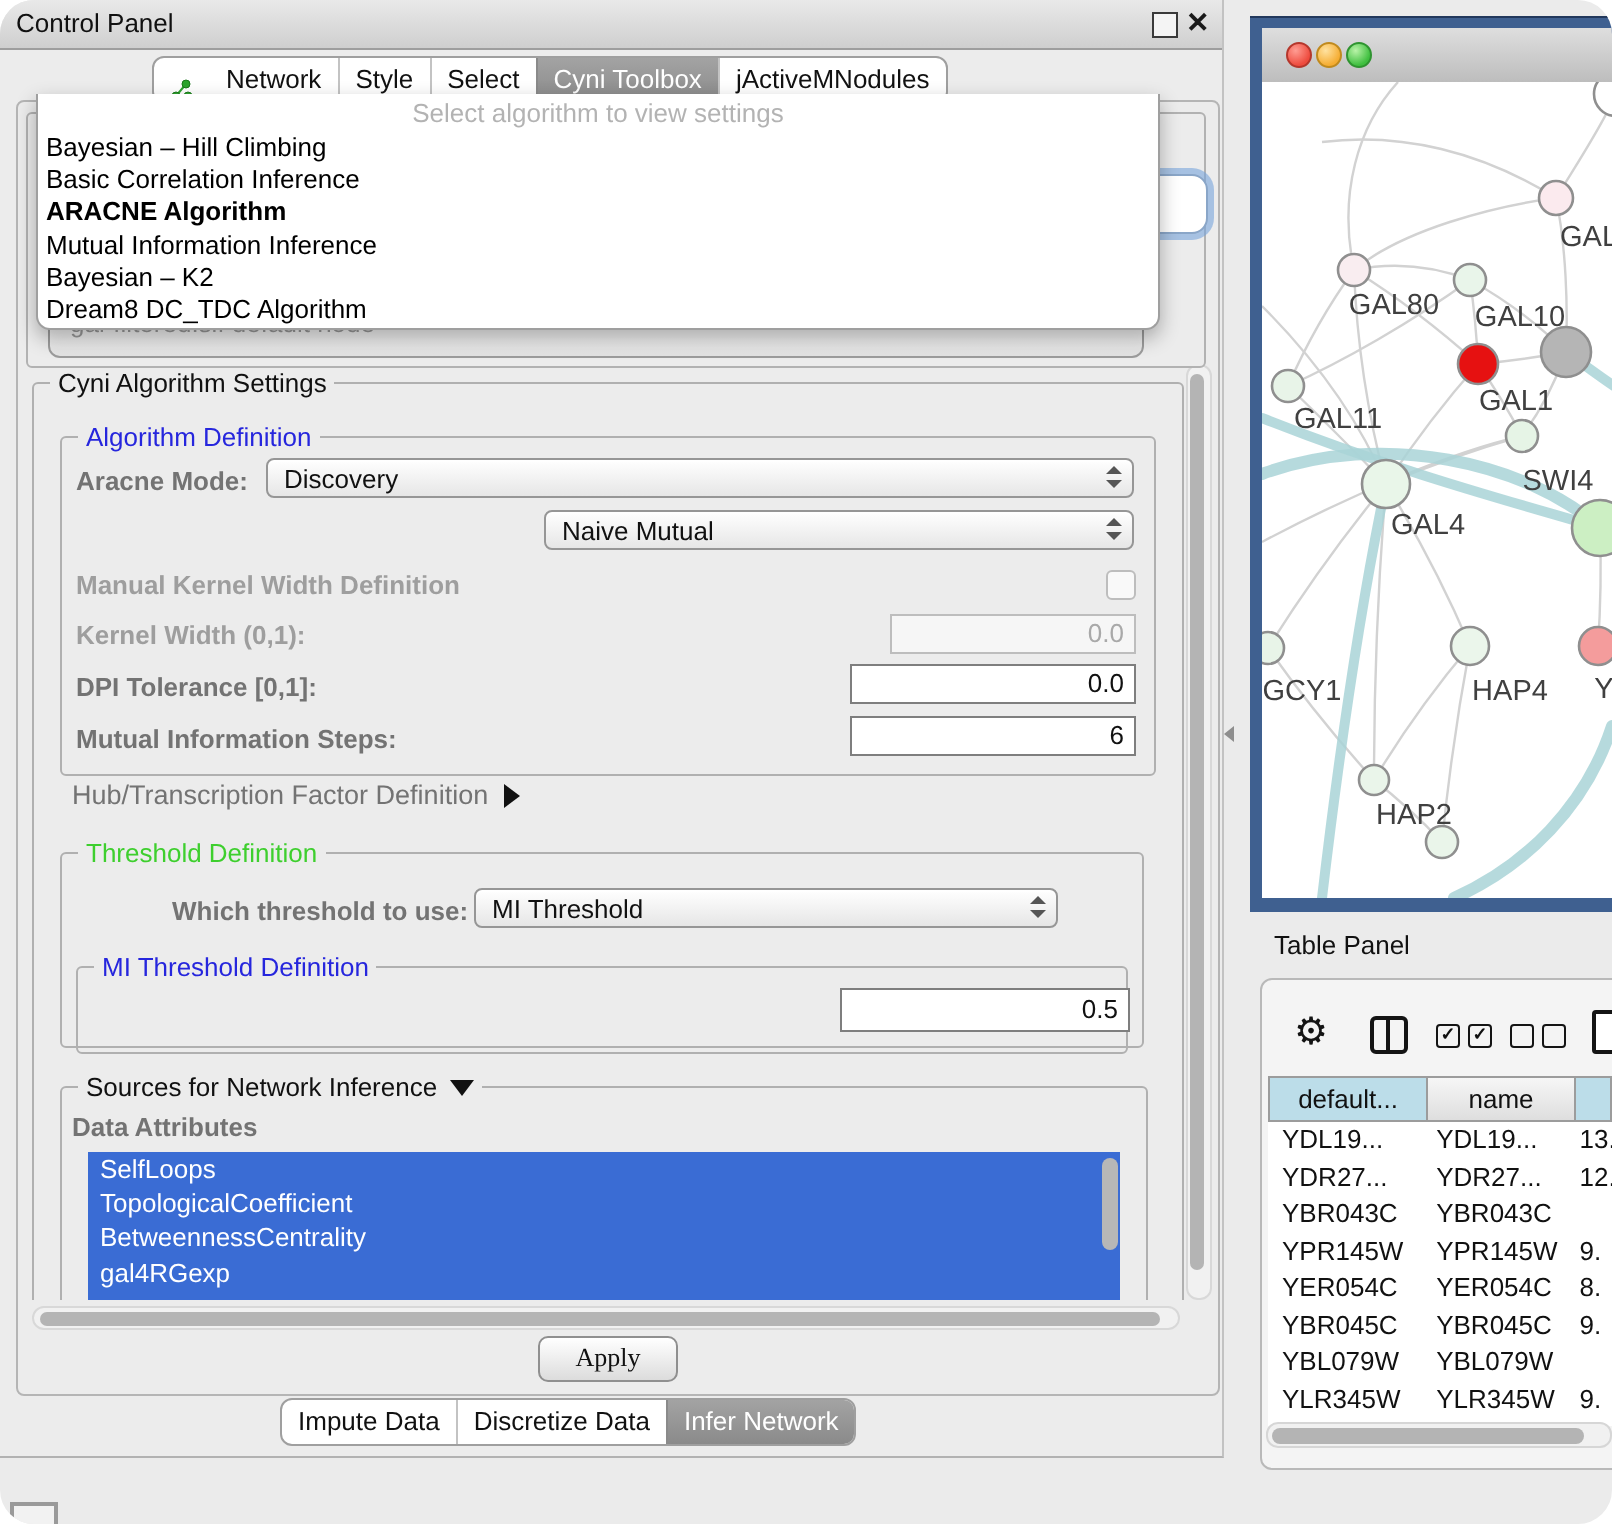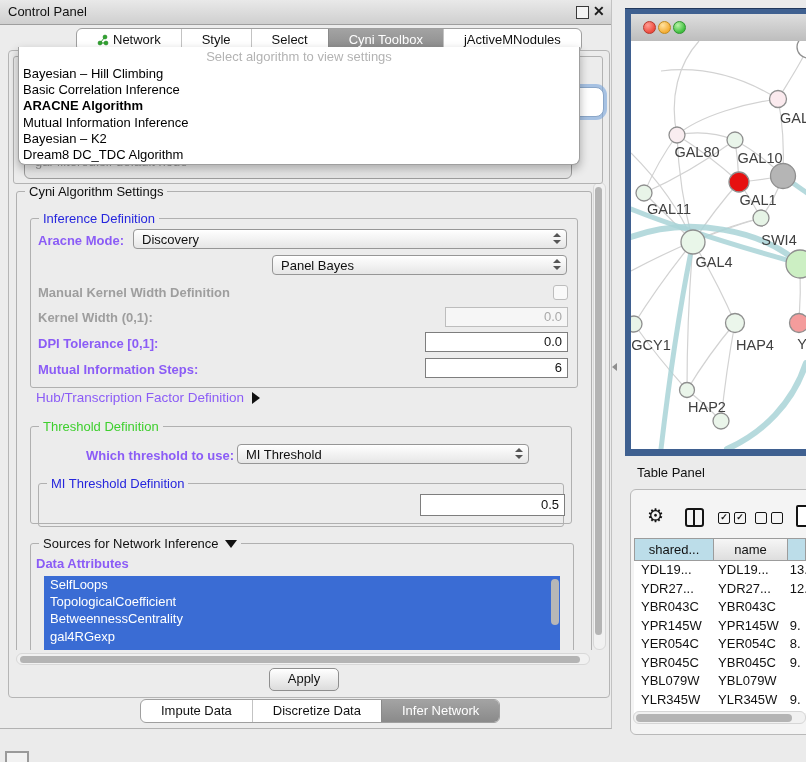--- a/index.html
+++ b/index.html
@@ -1,48 +1,48 @@
 <!DOCTYPE html>
 <html><head>
 <meta charset="utf-8">
 <style>
   html,body{margin:0;padding:0;}
   #screen{position:relative;width:806px;height:762px;background:#ebebeb;overflow:hidden;
-          font-family:"Liberation Sans",sans-serif;-webkit-font-smoothing:antialiased;color:#111;}
+          font-family:"Liberation Sans",sans-serif;-webkit-font-smoothing:antialiased;color:#111;border-radius:17px;}
   .abs{position:absolute;}
   
   #cp-window{left:0;top:8;width:611px;height:728px;background:#ececec;border-right:1px solid #c2c2c2;border-bottom:1px solid #b2b2b2;}
   #cp-titlebar{left:0;top:0;width:100%;height:24px;background:linear-gradient(#e9e9e9,#cfcfcf);border-bottom:1px solid #9e9e9e;}
   #cp-title{left:8px;top:4px;font-size:13px;color:#101010;}
   .float-btn{left:576px;top:6px;width:11px;height:11px;border:1.5px solid #3a3a3a;background:#f4f4f4;}
   .close-btn{left:593px;top:3px;font-size:14px;font-weight:bold;color:#1a1a1a;}
   
   .seg-bar{display:flex;height:22px;background:#fff;border:1px solid #9f9f9f;border-radius:6px;overflow:hidden;}
-  .seg{font-size:13px;line-height:22px;padding:0 20px;border-left:1px solid #c3c3c3;white-space:nowrap;display:flex;align-items:center;gap:4px;}
+  .seg{font-size:13px;line-height:22px;padding:0 8px;border-left:1px solid #c3c3c3;white-space:nowrap;display:flex;align-items:flex-end;gap:16px;}
   .seg:first-child{border-left:none;}
   .seg.selected{background:linear-gradient(#a3a3a3,#8a8a8a);color:#fff;border-left-color:#8a8a8a;}
   #cp-tabs{left:76px;top:28px;}
   #cp-bottom-tabs{left:140px;top:699px;}
   
   #inference-box{left:13px;top:56px;width:588px;height:126px;border:1px solid #b2b2b2;border-radius:3px;background:#ececec;z-index:1;}
   #focus-combo-fragment{left:556px;top:87px;width:46px;height:28px;background:#fff;border:1px solid #8aa6c8;border-radius:8px;box-shadow:0 0 0 3px rgba(120,165,220,.6);z-index:2;}
   #inference-combo{left:24px;top:159px;width:546px;height:18px;border:1px solid #9c9c9c;border-radius:0 0 6px 6px;background:linear-gradient(#fafafa,#e2e2e2);overflow:hidden;z-index:3;}
   #inference-combo span{display:block;margin-top:-6px;padding-left:10px;font-size:13px;color:#9a9a9a;}
   
   #algo-overlay{left:18px;top:47px;width:560px;height:117px;background:#fff;border:1px solid #9f9f9f;border-top:none;border-radius:0 0 7px 7px;box-shadow:0 4px 10px rgba(0,0,0,.3);z-index:10;}
   #algo-placeholder{height:17px;text-align:center;font-size:13px;color:#b3b3b3;padding-top:2px;}
   .opt{font-size:13px;line-height:16.2px;padding-left:4px;color:#000;}
   .opt.bold{font-weight:700;}
   
   #settings-viewport{left:14px;top:182px;width:578px;height:468px;overflow:hidden;z-index:4;}
   .groupbox{position:absolute;border:1px solid #b0b0b0;border-radius:3px;}
   .gb-label{position:absolute;top:-8px;left:8px;background:#ececec;padding:0 4px;font-size:13px;color:#111;white-space:nowrap;}
   .gb-label.blue{color:#2626dd;}
   .gb-label.green{color:#3ecf2e;}
-  .flabel{position:absolute;font-size:13px;font-weight:700;color:#8b5cf6;white-space:nowrap;}
+  .flabel{position:absolute;font-size:13px;font-weight:700;color:#737373;white-space:nowrap;}
   .flabel.disabled{color:#9e9e9e;}
   .combo{position:absolute;height:20px;border:1px solid #969696;border-radius:4px;background:linear-gradient(#ffffff,#e6e6e6);box-shadow:inset 0 1px 0 #fff;font-size:13px;line-height:19px;padding-left:8px;box-sizing:border-box;}
   .combo-arrows{position:absolute;right:6px;top:3px;width:7px;}
   .combo-arrows i{display:block;width:0;height:0;border-left:4px solid transparent;border-right:4px solid transparent;}
   .combo-arrows i.up{border-bottom:4px solid #555;margin-bottom:3px;}
   .combo-arrows i.down{border-top:4px solid #555;}
   .tfield{position:absolute;border:1px solid #7e7e7e;background:#fff;font-size:13px;line-height:18px;text-align:right;padding-right:5px;box-sizing:border-box;height:20px;}
   .tfield.disabled{border-color:#bdbdbd;background:#f6f6f6;color:#a9a9a9;}
   .cbox{position:absolute;width:13px;height:13px;border:1px solid #bdbdbd;border-radius:3px;background:#f9f9f9;}
   .tri-right{display:inline-block;width:0;height:0;border-top:6px solid transparent;border-bottom:6px solid transparent;border-left:8px solid #111;margin-left:8px;vertical-align:-2px;}
@@ -50,21 +50,21 @@
   #attr-list{position:absolute;left:30px;top:394px;width:516px;height:74px;background:#3a6cd4;overflow:hidden;}
   .attr-item{font-size:13px;line-height:17.2px;color:#fff;padding-left:6px;}
   #attr-scroll{position:absolute;left:537px;top:397px;width:8px;height:46px;background:#b7b7b7;border-radius:4px;}
   
   .sb-track-v{background:#f1f1f1;border:1px solid #d8d8d8;border-radius:6px;}
   .sb-thumb{position:absolute;background:#b4b4b4;border-radius:5px;}
   #cp-vscroll{left:593px;top:182px;width:11px;height:466px;}
   #cp-hscroll{left:16px;top:653px;width:574px;height:12px;background:#f1f1f1;border:1px solid #d8d8d8;border-radius:6px;box-sizing:border-box;}
   
   #cp-outer{left:8px;top:50px;width:600px;height:646px;border:1px solid #b5b5b5;border-radius:4px;}
-  .button{position:absolute;border:1px solid #8f8f8f;border-radius:5px;background:linear-gradient(#ffffff,#dcdcdc);font-size:13px;text-align:center;}
+  .button{position:absolute;border:1px solid #8f8f8f;border-radius:5px;background:linear-gradient(#ffffff,#dcdcdc);font-size:13px;text-align:center;font-family:Liberation Serif, serif;}
   
   #splitter-arrow{left:612px;top:363px;width:0;height:0;border-top:4px solid transparent;border-bottom:4px solid transparent;border-right:5px solid #8e8e8e;}
   #cp-corner-box{left:5px;top:751px;width:20px;height:14px;border:2px solid #9a9a9a;background:#f2f2f2;}
   
   #net-frame{left:625px;top:8px;width:181px;height:447px;background:#3f6090;border-top:1px solid #22385c;}
   #net-titlebar{left:6px;top:5px;width:175px;height:27px;background:linear-gradient(#dedede,#bdbdbd);border-bottom:1px solid #8f8f8f;}
   .tl{position:absolute;top:7px;width:13px;height:13px;border-radius:50%;}
   #tl-red{left:12px;background:radial-gradient(circle at 35% 30%,#ff9d93,#ee4b3e 70%);border:1px solid #b5372c;box-sizing:border-box;}
   #tl-yellow{left:27px;background:radial-gradient(circle at 35% 30%,#ffe2a0,#f5ad33 70%);border:1px solid #c08a1e;box-sizing:border-box;}
   #tl-green{left:42px;background:radial-gradient(circle at 35% 30%,#b9f3a8,#3fbf3f 70%);border:1px solid #2f9430;box-sizing:border-box;}
@@ -148,32 +148,32 @@
           <div class="opt">Dream8 DC_TDC Algorithm</div>
         </div>
     </div>
 
     <div class="abs" id="settings-viewport">
       <div class="groupbox" style="left:2px;top:9px;width:574px;height:780px;">
         <span class="gb-label">Cyni Algorithm Settings</span>
       </div>
 
       <div class="groupbox" style="left:16px;top:36px;width:546px;height:168px;">
-        <span class="gb-label blue">Inference Definition</span>
+        <span class="gb-label blue">Algorithm Definition</span>
       </div>
       <span class="flabel" style="left:24px;top:51px;">Aracne Mode:</span>
       <div class="combo" style="left:119px;top:47px;width:434px;">
         <span>Discovery</span>
         <span class="combo-arrows">
             <i class="up"></i>
             <i class="down"></i>
           </span>
       </div>
       <div class="combo" style="left:258px;top:73px;width:295px;">
-        <span>Panel Bayes</span>
+        <span>Naive Mutual</span>
         <span class="combo-arrows">
             <i class="up"></i>
             <i class="down"></i>
           </span>
       </div>
       <span class="flabel disabled" style="left:24px;top:103px;">Manual Kernel Width Definition</span>
       <span class="cbox" style="left:539px;top:103px;"></span>
       <span class="flabel disabled" style="left:24px;top:128px;">Kernel Width (0,1):</span>
       <div class="tfield disabled" style="left:431px;top:125px;width:123px;">0.0</div>
       <span class="flabel" style="left:24px;top:154px;">DPI Tolerance [0,1]:</span>
@@ -318,21 +318,21 @@
     <span class="ck">✓</span>
       <span class="ck">✓</span>
   </span>
   <span class="abs ckpair" id="unchecked-pair">
     <span class="ck"></span>
       <span class="ck"></span>
   </span>
   <span class="abs" id="page-icon"></span>
 
   <div class="abs" id="tp-header">
-    <div class="hcell first blue" style="width:80px;">shared...</div>
+    <div class="hcell first blue" style="width:80px;">default...</div>
     <div class="hcell gray" style="width:74px;">name</div>
     <div class="hcell blue" style="flex:1;"></div>
   </div>
   <div class="abs" id="tp-body">
       <div class="trow">
         <span class="tcell" style="width: 80px; padding-left: 7px;">YDL19...</span>
         <span class="tcell" style="width: 74px; padding-left: 5px;">YDL19...</span>
         <span class="tcell" style="width: 18px; padding-left: 5px;">13...</span>
       </div>
       <div class="trow">

